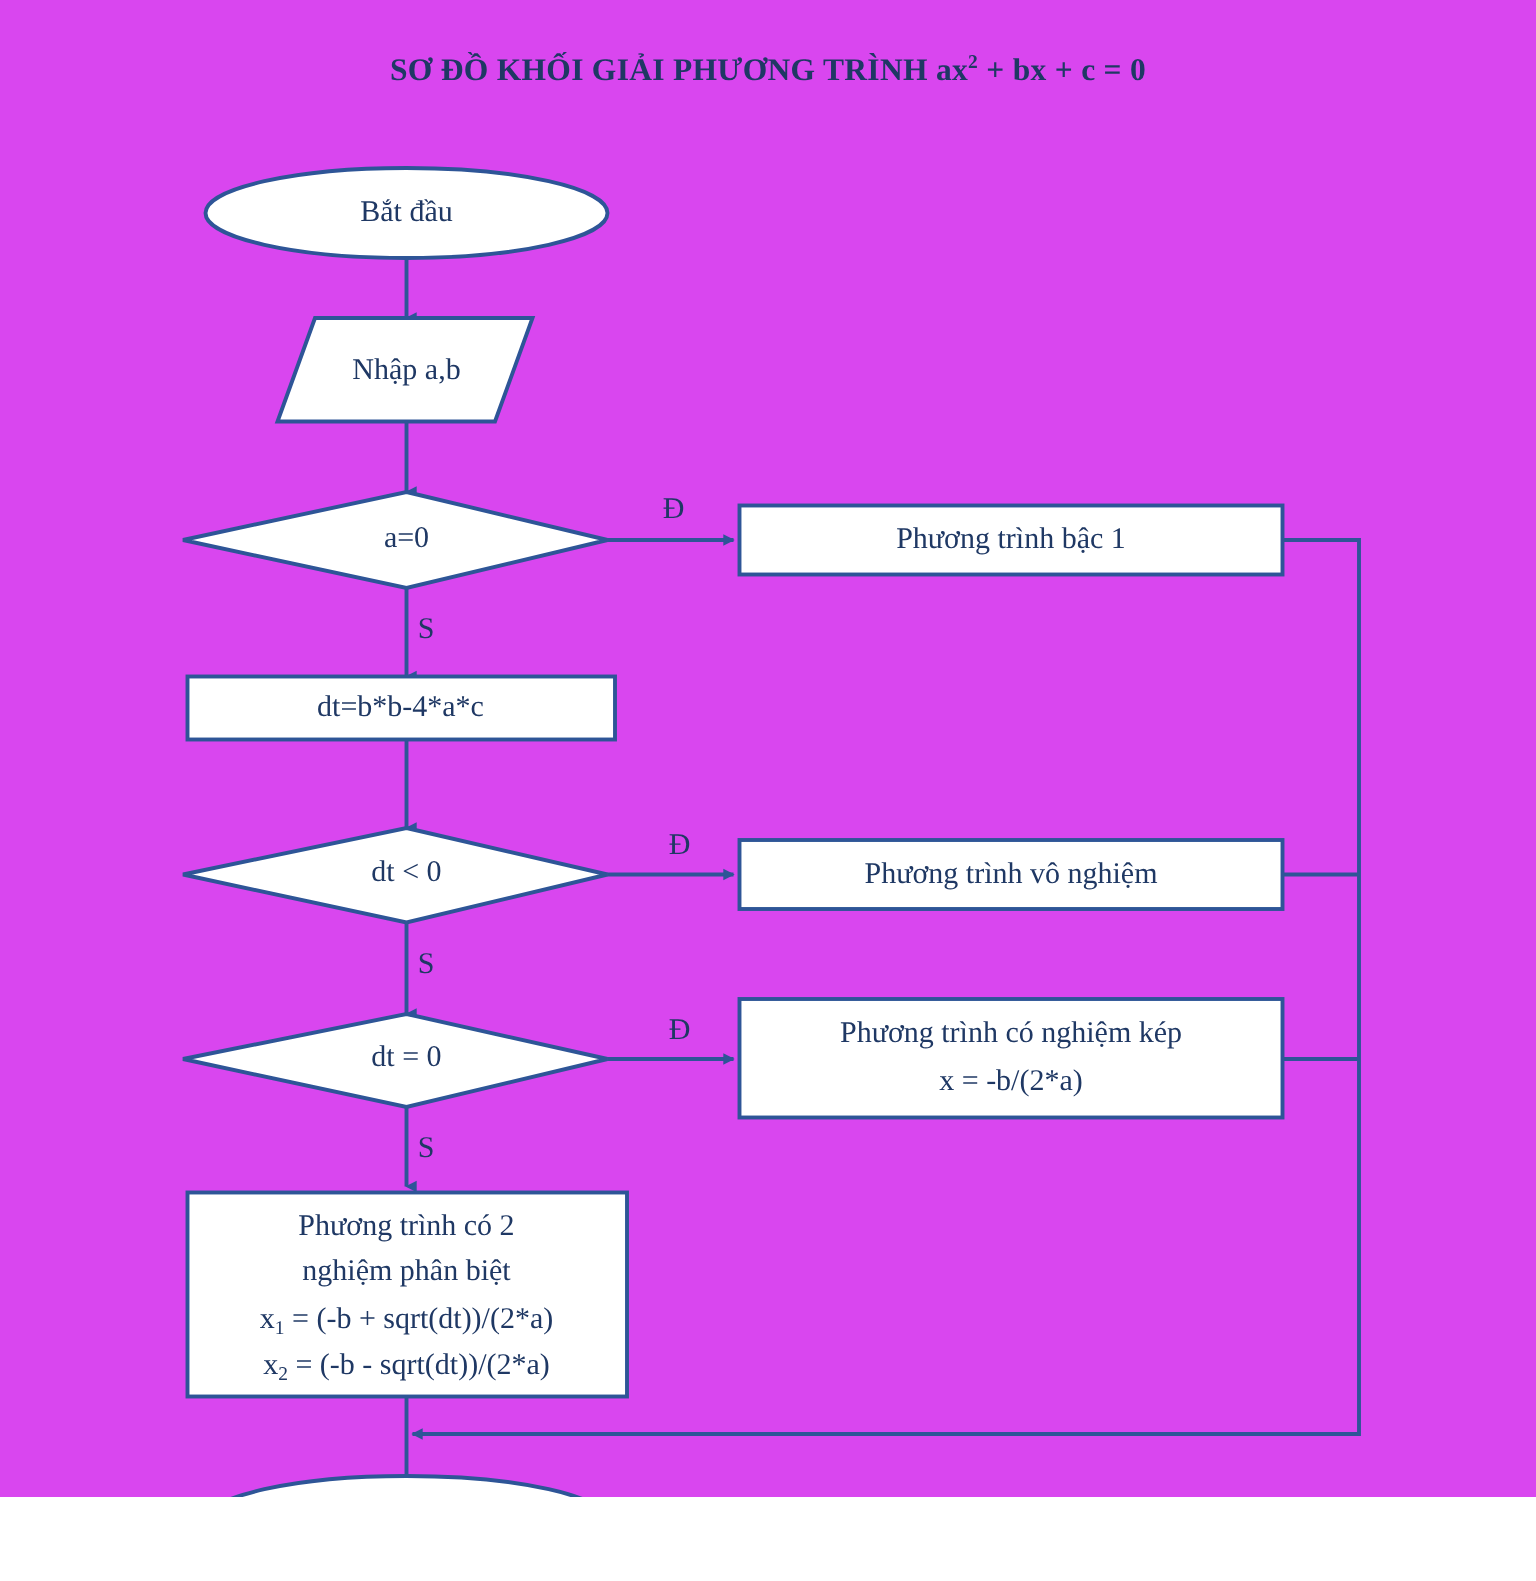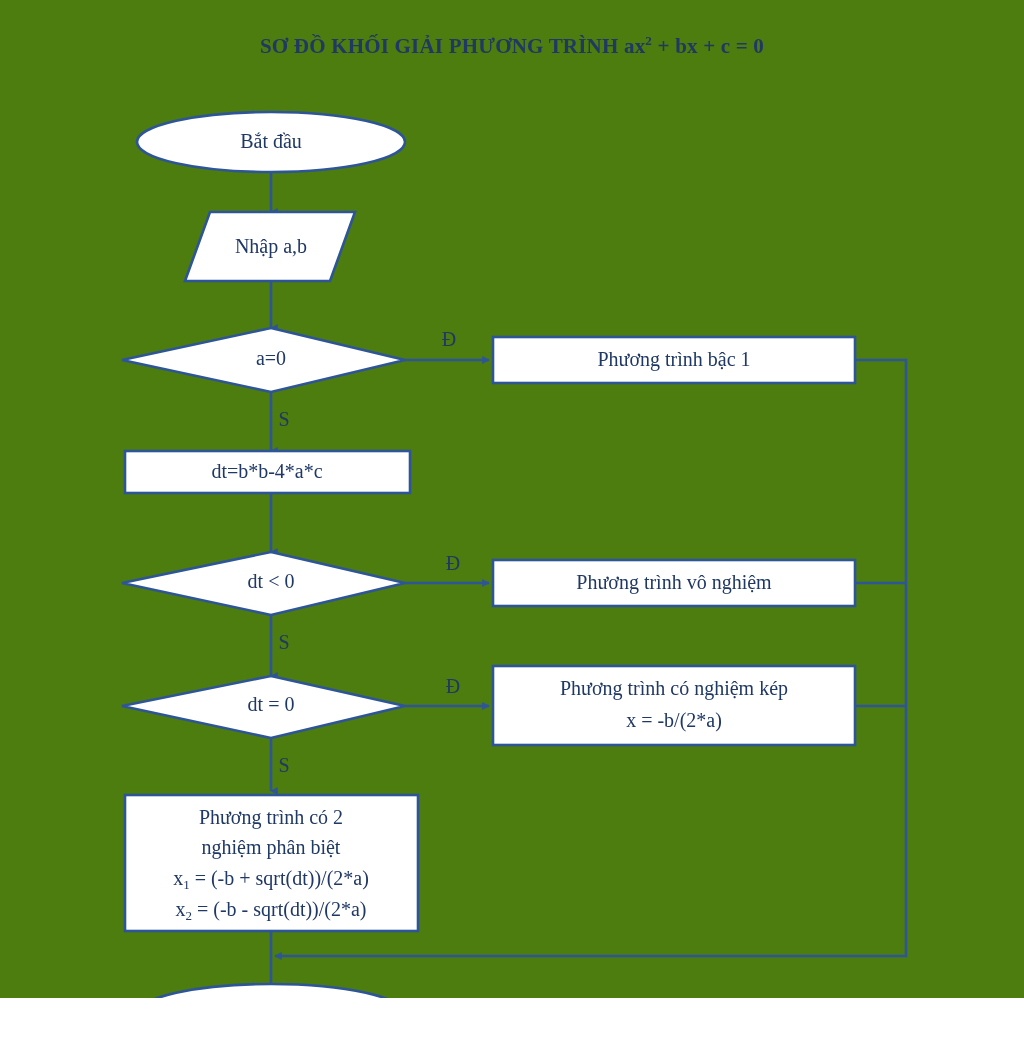--- a/index.html
+++ b/index.html
@@ -4,21 +4,21 @@
 <style>
   html, body {
     margin: 0;
     padding: 0;
     background: #ffffff;
   }
   #page {
     position: relative;
     width: 1024px;
     height: 998px;
-    background: #4d7c0f;
+    background: #d946ef;
     font-family: "Liberation Serif", "DejaVu Serif", serif;
     overflow: hidden;
   }
   #flow-svg {
     display: block;
     width: 1024px;
     height: 1054px;
   }
   .title-text {
     font-family: "Liberation Serif", "DejaVu Serif", serif;

